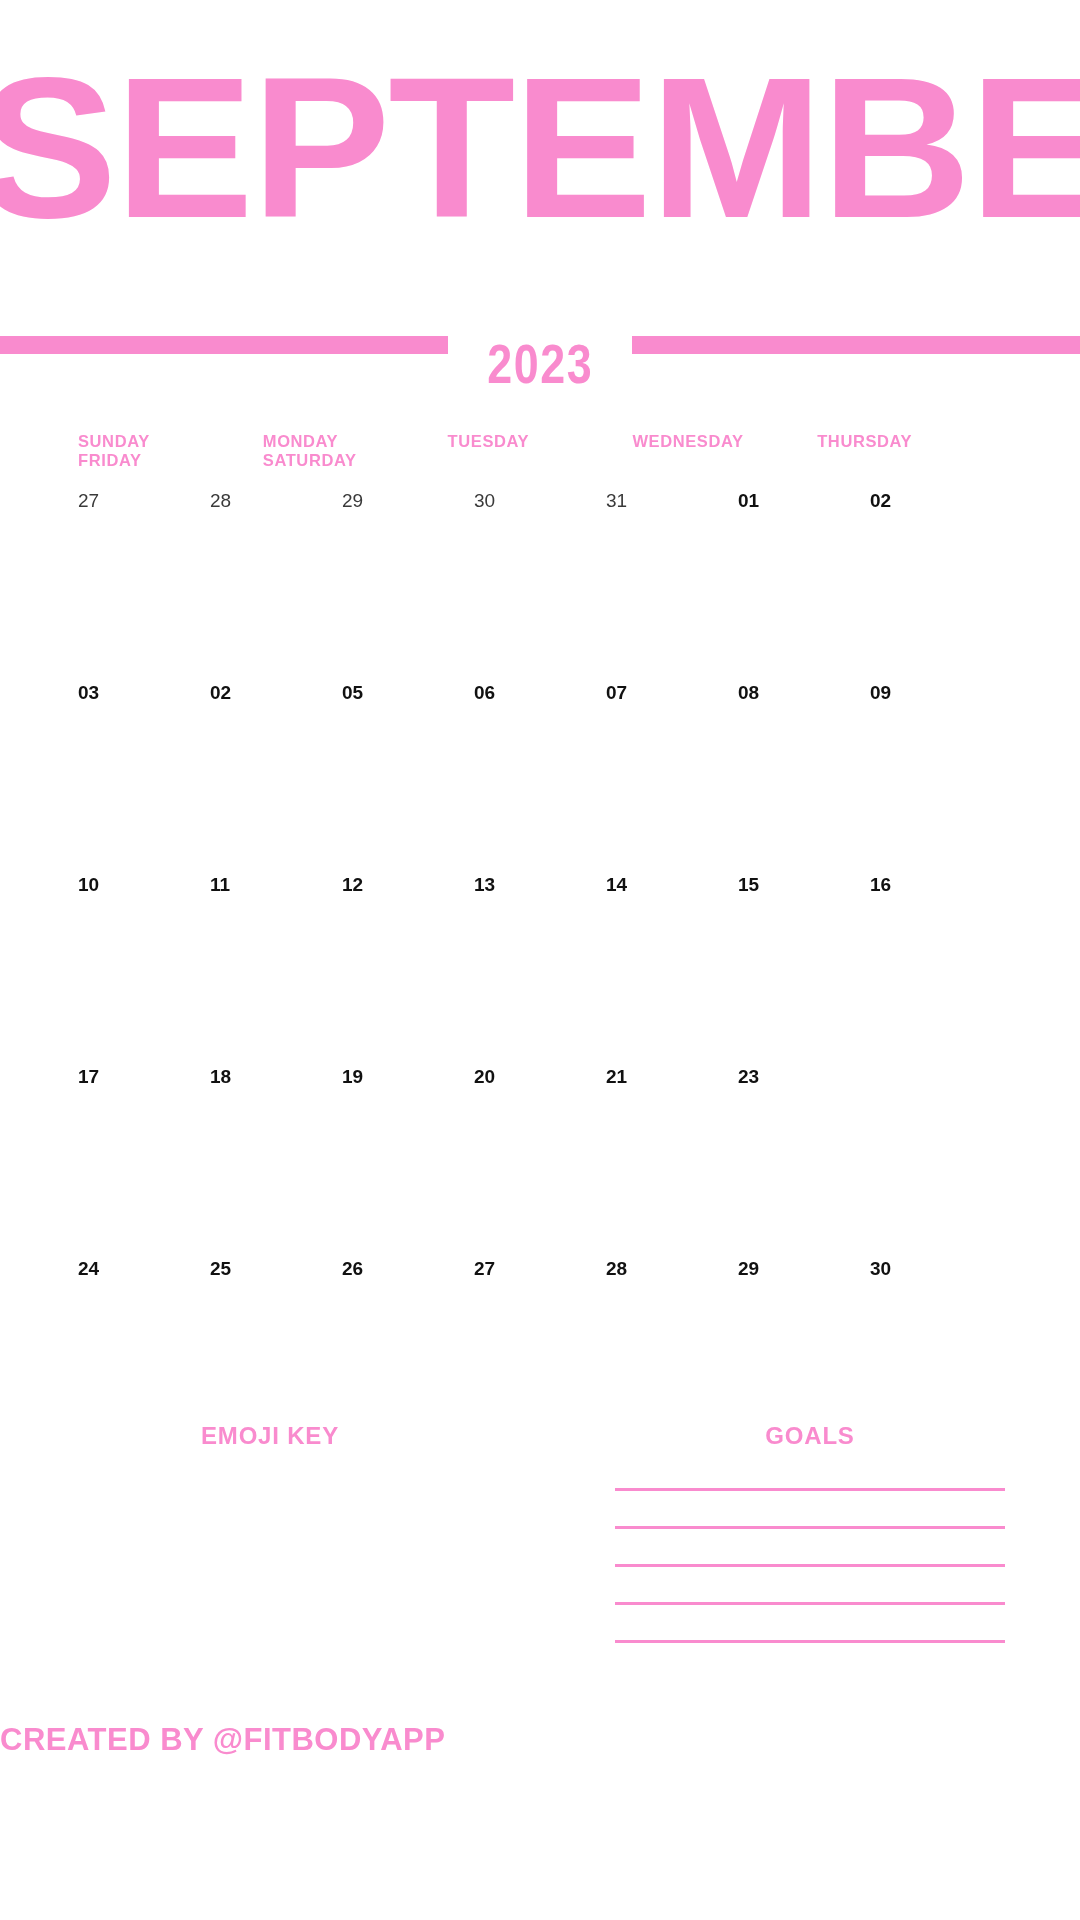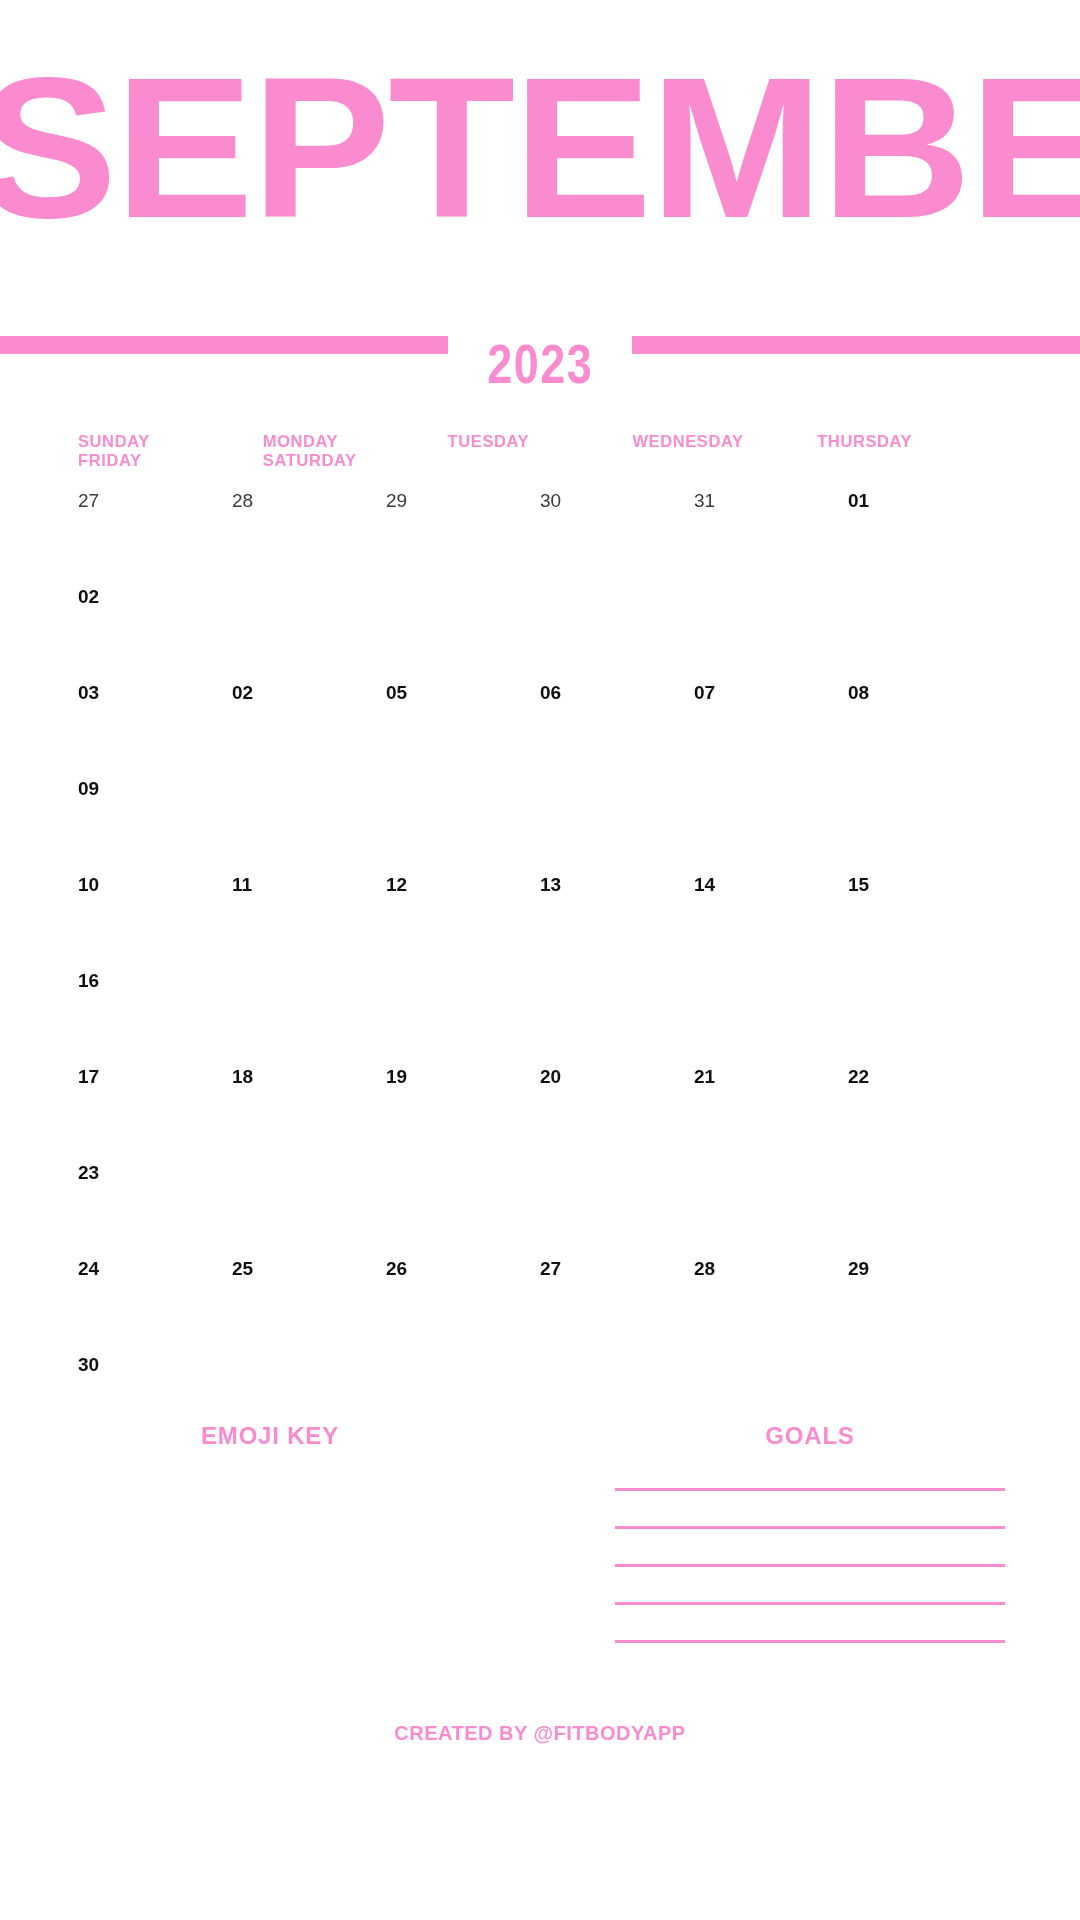--- a/index.html
+++ b/index.html
@@ -74,21 +74,21 @@
   }
   .weekday {
     color: #F98BCE;
     font-size: 16.5px;
     font-weight: bold;
     letter-spacing: 0.6px;
     text-align: left;
   }
   .week {
     display: grid;
-    grid-template-columns: repeat(6, 1fr);
+    grid-template-columns: repeat(7, 1fr);
     height: 192px;
   }
   .day {
     font-size: 19px;
     color: #111111;
     font-weight: bold;
     text-align: left;
   }
   .day.muted {
     color: #3a3a3a;
@@ -130,23 +130,22 @@
     margin: 0 auto;
     height: 1px;
   }
 
   
   .footer {
     position: absolute;
     top: 1722px;
     left: 0;
     width: 100%;
-    text-align: center;
-    color: #F98BCE;
-    font-size: 20px;
+    color: #F98BCE;
+    font-size: 31px;
     font-weight: bold;
     letter-spacing: 0.5px;
   }
 </style>
 </head>
 <body>
 
 <div class="title">SEPTEMBER</div>
 
 <div class="year-row">
@@ -195,21 +194,20 @@
     <div class="day">15</div>
     <div class="day">16</div>
   </div>
 
   <div class="week">
     <div class="day">17</div>
     <div class="day">18</div>
     <div class="day">19</div>
     <div class="day">20</div>
     <div class="day">21</div>
-    <div class="day">22</div>
     <div class="day">23</div>
   </div>
 
   <div class="week">
     <div class="day">24</div>
     <div class="day">25</div>
     <div class="day">26</div>
     <div class="day">27</div>
     <div class="day">28</div>
     <div class="day">29</div>

